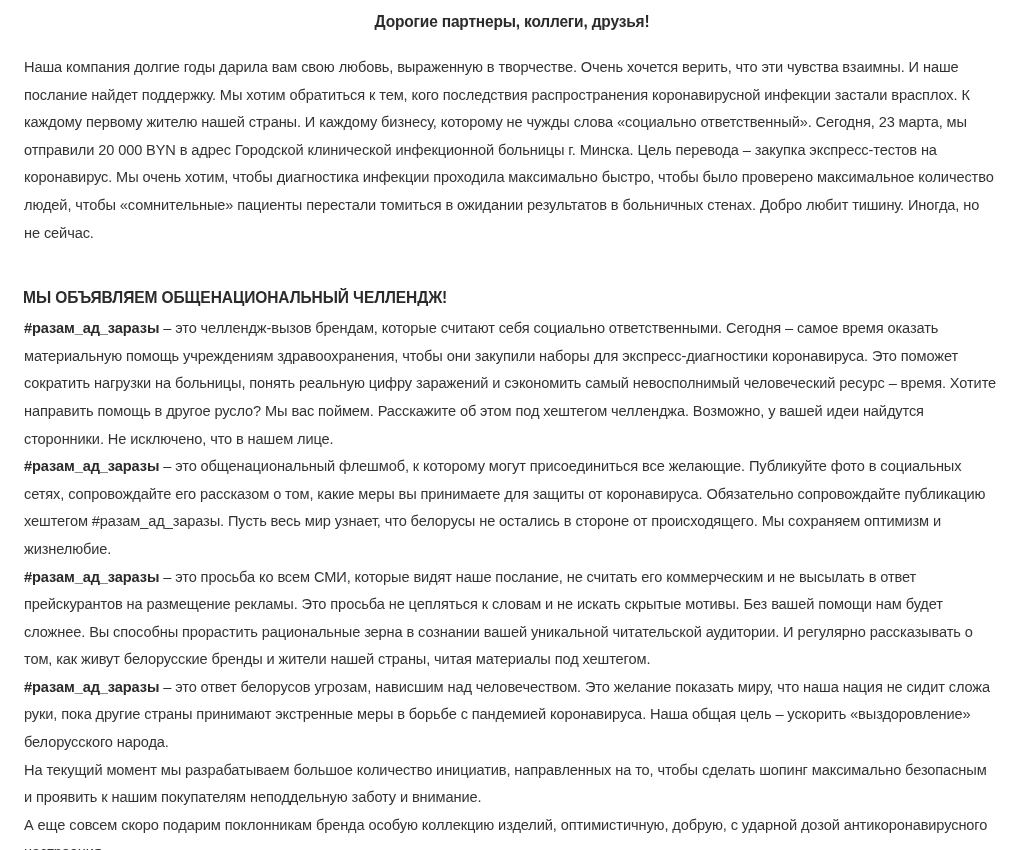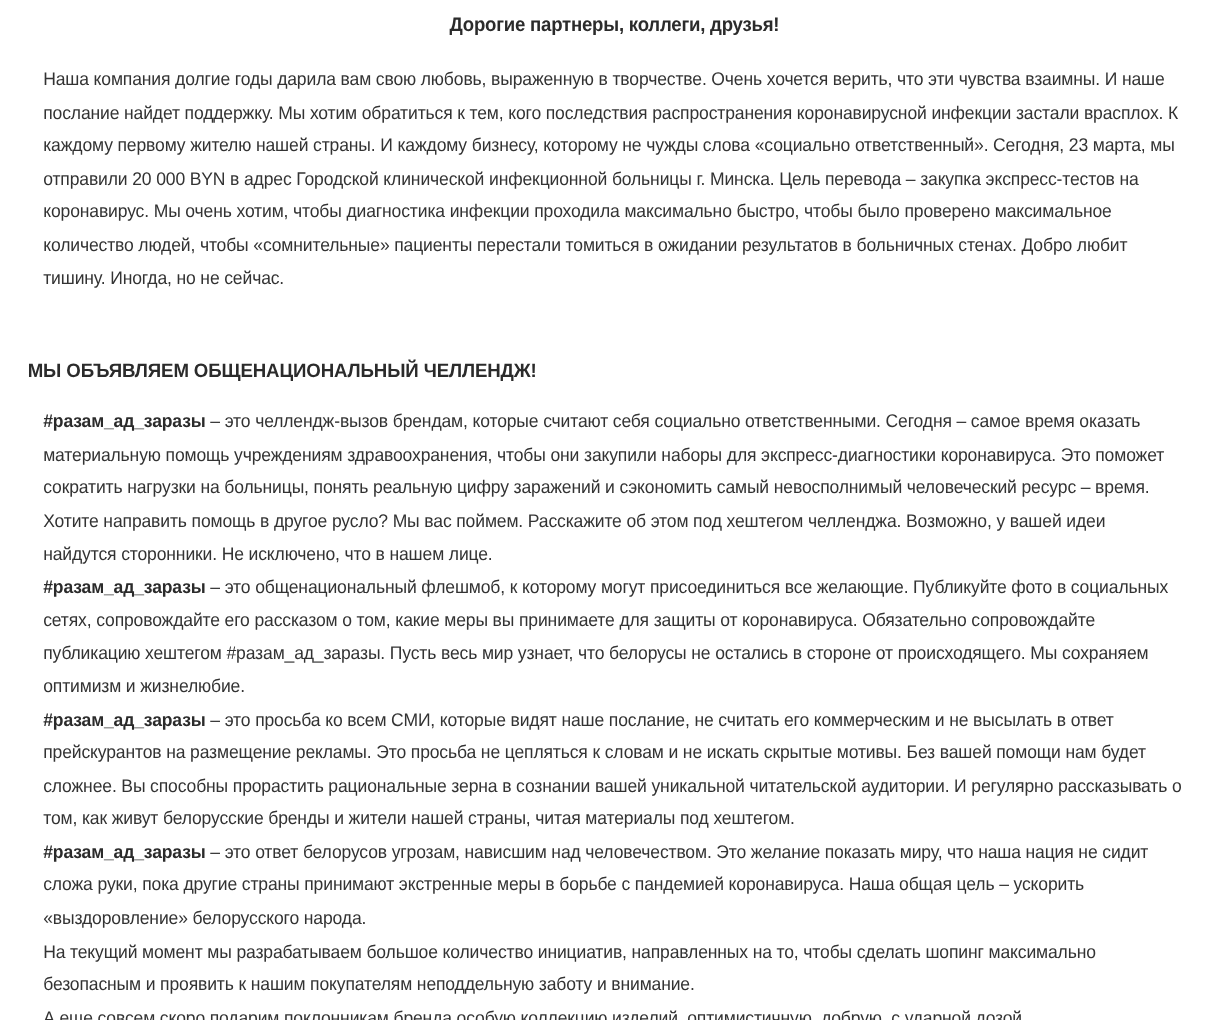--- a/index.html
+++ b/index.html
@@ -33,21 +33,21 @@
     line-height: 20px;
     color: #2b2b2b;
     margin: 11px 0 0 0;
     padding: 0 20px;
     letter-spacing: -0.2px;
     transform: scaleX(0.94);
     transform-origin: center top;
   }
 
   .body-block {
-    margin: 16px;
+    margin: 4px;
     padding: 0 24px 0 20px;
   }
 
   p.para {
     margin: 0;
     font-size: 15.3px;
     line-height: 27.6px;
     color: #333333;
     text-align: left;
     letter-spacing: -0.12px;

